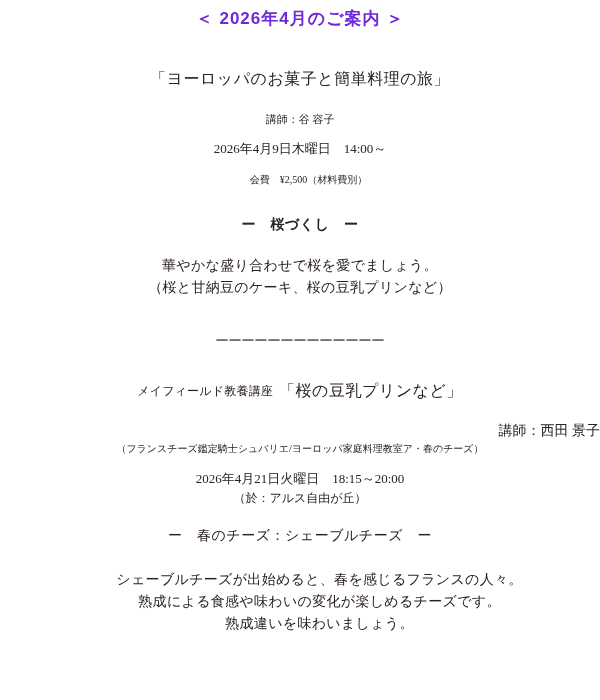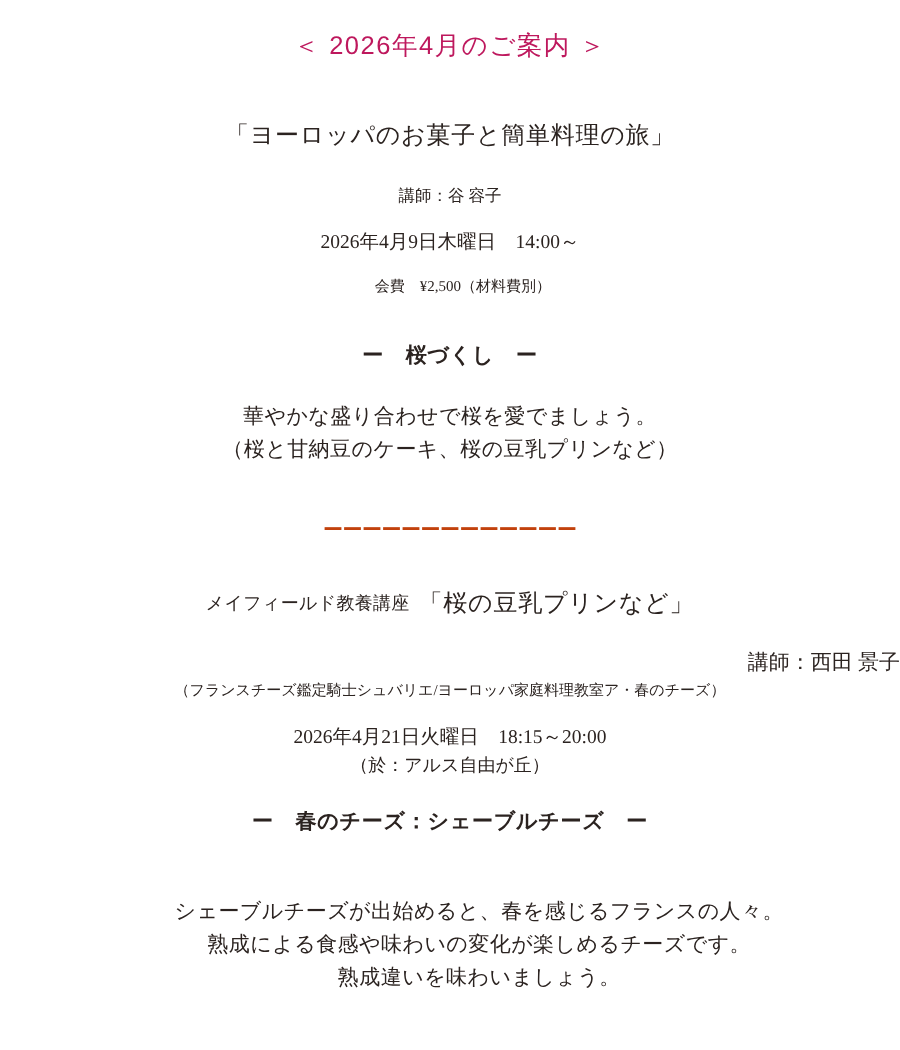--- a/index.html
+++ b/index.html
@@ -14,27 +14,27 @@
     background: #ffffff;
     color: #2b2320;
     overflow: hidden;
     text-align: center;
   }
   .sans  { font-family: "Liberation Sans", "DejaVu Sans", sans-serif; }
   .serif { font-family: "Liberation Serif", "DejaVu Serif", serif; }
 
   .main-title {
     margin: 0;
-    padding-top: 19px;
+    padding-top: 7px;
     font-family: "Liberation Sans", "DejaVu Sans", sans-serif;
     font-size: 17px;
-    font-weight: normal;
+    font-weight: bold;
     line-height: 24px;
     letter-spacing: 1px;
-    color: #be185d;
+    color: #6d28d9;
   }
   .course-title1 {
     margin: 38px 0 0 0;
     font-size: 16px;
     font-weight: 500;
     line-height: 20px;
     letter-spacing: 0.5px;
   }
   .instructor1 {
     margin: 21px 0 0 0;
@@ -66,21 +66,21 @@
     line-height: 22px;
     letter-spacing: 0.3px;
   }
   .divider {
     margin: 36px 0 0 0;
     font-family: "Liberation Sans", "DejaVu Sans", sans-serif;
     font-size: 13px;
     line-height: 14px;
     font-weight: bold;
     letter-spacing: 0;
-    color: #c2410c;
+    color: #737373;
   }
   .course-title2 {
     margin: 29px 0 0 0;
     line-height: 22px;
     font-weight: normal;
   }
   .series-label {
     font-size: 12px;
     letter-spacing: 0.2px;
     vertical-align: 1px;
@@ -111,25 +111,25 @@
     line-height: 16px;
   }
   .fee2 {
     margin: 7px 0 0 0;
     font-size: 13px;
     line-height: 17px;
   }
   .theme2 {
     margin: 21px 0 0 0;
     font-size: 14px;
-    font-weight: bold;
+    font-weight: normal;
     line-height: 17px;
     letter-spacing: 0.5px;
   }
-  .desc2 { margin-top: 40px; padding-left: 39px; }
+  .desc2 { margin-top: 24px; padding-left: 39px; }
   .desc2 p {
     margin: 0;
     font-size: 14px;
     line-height: 22px;
     letter-spacing: 0.3px;
   }
 </style>
 </head>
 <body>
 

